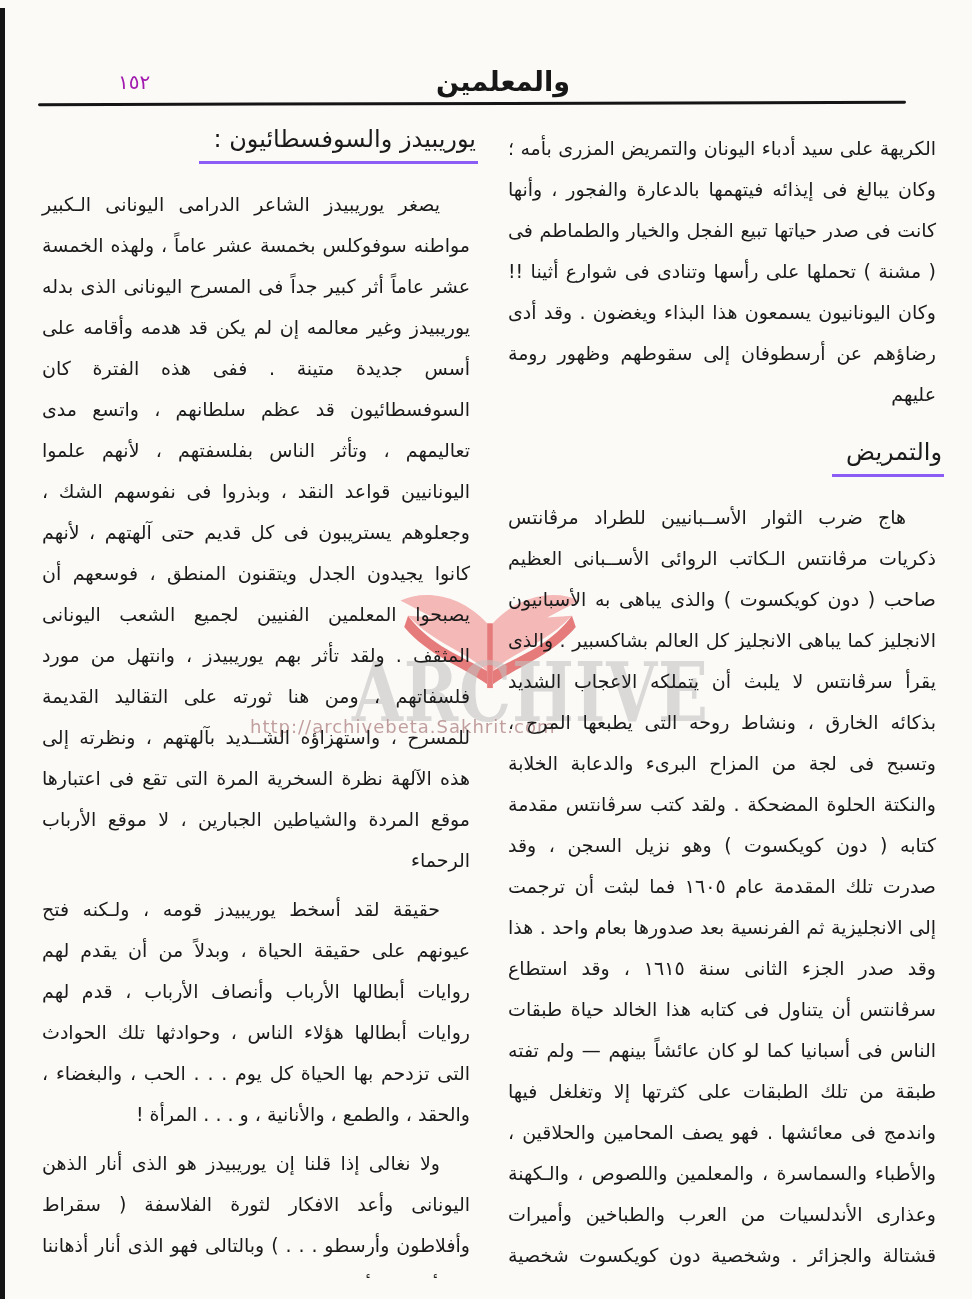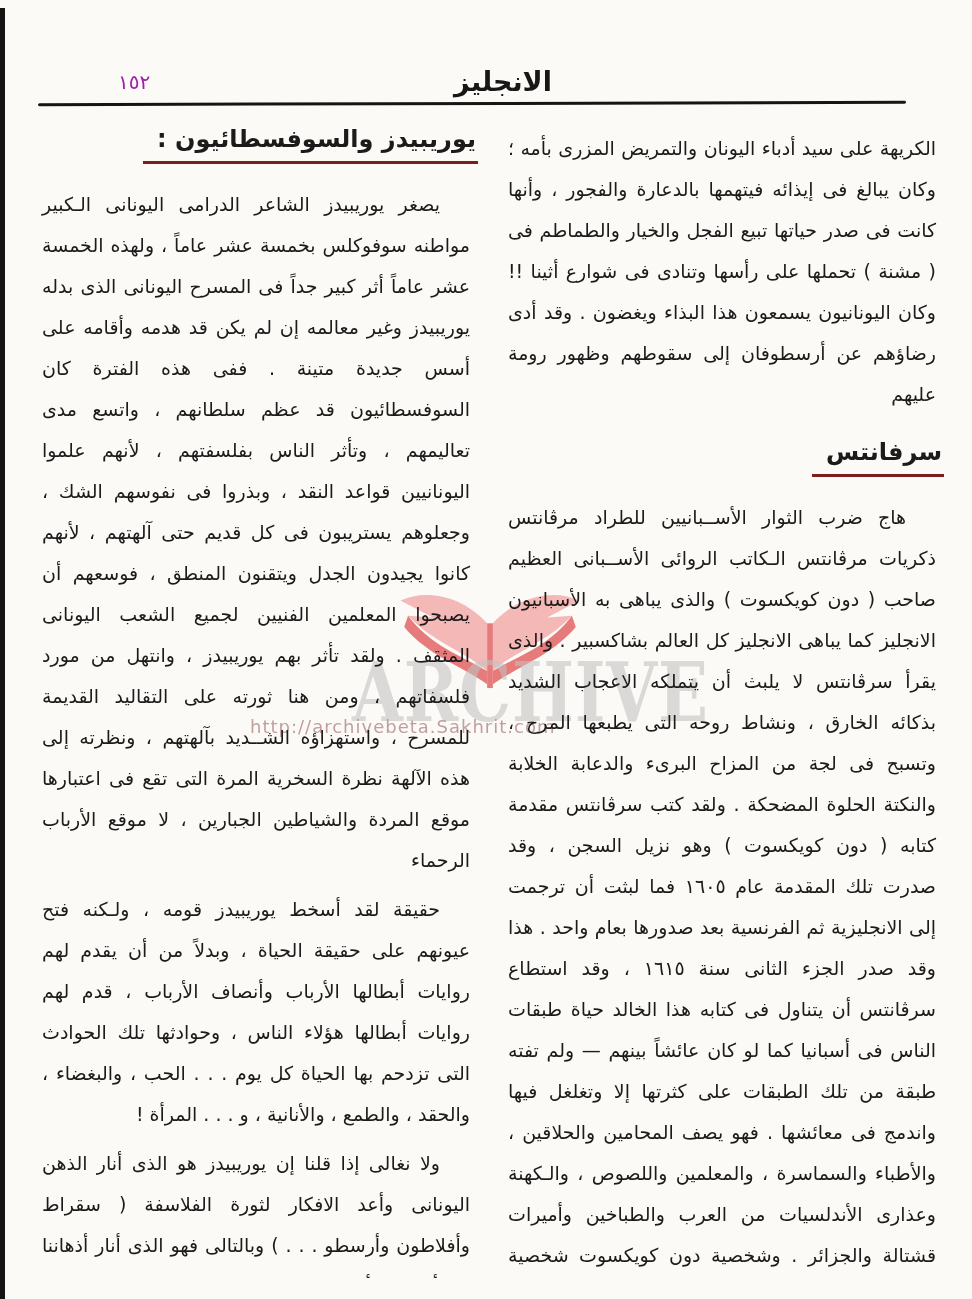--- a/index.html
+++ b/index.html
@@ -51,34 +51,34 @@
     z-index:2;overflow:hidden;
     font-size:19px;line-height:41px;
     text-align:justify;
   }
   .col-right{right:28px;}
   .col-left{left:34px;}
   .column p{margin:8px;}
   .indent{text-indent:30px;}
   .section-title{
     display:inline-block;
-    font-size:24px;font-weight:bold;
+    font-size:24px;font-weight:normal;
     padding:2px 2px 5px 14px;
-    border-bottom:3px solid #7f1d1d;
+    border-bottom:3px solid #8b5cf6;
     margin:10px 0 12px 0;
     line-height:34px;
   }
   .title-row{margin:0;}
 </style>
 </head>
 <body>
 
 <div class="page-edge-line"></div>
 
-<div class="magazine-title">الانجليز</div>
+<div class="magazine-title">والمعلمين</div>
 <div class="page-number">١٥٢</div>
 <div class="header-rule"></div>
 
 <div class="watermark">
   <svg class="wm-logo" viewBox="0 0 200 170" xmlns="http://www.w3.org/2000/svg">
 
     <path d="M97,58 C70,28 32,22 6,34 L40,52 L14,50 C40,78 75,88 97,108 Z" fill="#f3a8a8"></path>
     <path d="M97,108 C70,92 38,82 14,50 L10,62 C35,92 72,104 97,122 Z" fill="#e05c5c"></path>
 
     <path d="M103,58 C130,28 168,22 194,34 L160,52 L186,50 C160,78 125,88 103,108 Z" fill="#f3a8a8"></path>
@@ -86,21 +86,21 @@
 
     <path d="M97,58 L103,58 L103,126 L97,126 Z" fill="#e05c5c"></path>
   </svg>
   <div class="wm-archive">ARCHIVE</div>
   <div class="wm-url">http://archivebeta.Sakhrit.com</div>
 </div>
 
 <div class="column col-right">
   <p>الكريهة على سيد أدباء اليونان والتمريض المزرى بأمه ؛ وكان يبالغ فى إيذائه فيتهمها بالدعارة والفجور ، وأنها كانت فى صدر حياتها تبيع الفجل والخيار والطماطم فى ( مشنة ) تحملها على رأسها وتنادى فى شوارع أثينا !! وكان اليونانيون يسمعون هذا البذاء ويغضون . وقد أدى رضاؤهم عن أرسطوفان إلى سقوطهم وظهور رومة عليهم</p>
   <div class="title-row">
-    <span class="section-title">سرفانتس</span>
+    <span class="section-title">والتمريض</span>
   </div>
   <p class="indent">هاج ضرب الثوار الأســبانيين للطراد مرڤانتس ذكريات مرڤانتس الـكاتب الروائى الأســبانى العظيم صاحب ( دون كويكسوت ) والذى يباهى به الأسبانيون الانجليز كما يباهى الانجليز كل العالم بشاكسبير . والذى يقرأ سرڤانتس لا يلبث أن يتملكه الاعجاب الشديد بذكائه الخارق ، ونشاط روحه التى يطبعها المرح ، وتسبح فى لجة من المزاح البرىء والدعابة الخلابة والنكتة الحلوة المضحكة . ولقد كتب سرڤانتس مقدمة كتابه ( دون كويكسوت ) وهو نزيل السجن ، وقد صدرت تلك المقدمة عام ١٦٠٥ فما لبثت أن ترجمت إلى الانجليزية ثم الفرنسية بعد صدورها بعام واحد . هذا وقد صدر الجزء الثانى سنة ١٦١٥ ، وقد استطاع سرڤانتس أن يتناول فى كتابه هذا الخالد حياة طبقات الناس فى أسبانيا كما لو كان عائشاً بينهم — ولم تفته طبقة من تلك الطبقات على كثرتها إلا وتغلغل فيها واندمج فى معائشها . فهو يصف المحامين والحلاقين ، والأطباء والسماسرة ، والمعلمين واللصوص ، والـكهنة وعذارى الأندلسيات من العرب والطباخين وأميرات قشتالة والجزائر . وشخصية دون كويكسوت شخصية عجيبة اخترعها سرفانتس فجعلها تحب وتكره ، وتسخط وترضى ، وتنشد المثل الأعلى للحياة والقدوة الصالحة للفروسية ، ودون كويكسوت رجل غريب الاطوار ، وهو فى الحقيقة يمثل سرڤانتس نفسه ، لأنه شقى كما شقى صاحبه ، وتعذب كما تعذب ، وجال فى الآفاق كما ســجن سرڤانتس وحى عبداً رقيقاً فى قيود البيئات المختلفة كما حى سرڤانتس عبداً رقيقاً عند أحــد أمراء الجزائر ببلاد المغرب . ولقد عاش سرڤانتس فى العصر الذهبى لاســبانيا المسيحية فى القرن السادس عشر بعد جلاء العرب والقضاء على صولة ملوك الطوائف ، ومات فى نفس اليوم الذى مات فيه شاكسبير من عام ١٦١٦</p>
 </div>
 
 <div class="column col-left">
   <div class="title-row">
     <span class="section-title" style="margin-top:0;">يوريبيدز والسوفسطائيون :</span>
   </div>
   <p class="indent">يصغر يوريبيدز الشاعر الدرامى اليونانى الـكبير مواطنه سوفوكلس بخمسة عشر عاماً ، ولهذه الخمسة عشر عاماً أثر كبير جداً فى المسرح اليونانى الذى بدله يوريبيدز وغير معالمه إن لم يكن قد هدمه وأقامه على أسس جديدة متينة . ففى هذه الفترة كان السوفسطائيون قد عظم سلطانهم ، واتسع مدى تعاليمهم ، وتأثر الناس بفلسفتهم ، لأنهم علموا اليونانيين قواعد النقد ، وبذروا فى نفوسهم الشك ، وجعلوهم يستريبون فى كل قديم حتى آلهتهم ، لأنهم كانوا يجيدون الجدل ويتقنون المنطق ، فوسعهم أن يصبحوا المعلمين الفنيين لجميع الشعب اليونانى المثقف . ولقد تأثر بهم يوريبيدز ، وانتهل من مورد فلسفاتهم ، ومن هنا ثورته على التقاليد القديمة للمسرح ، واستهزاؤه الشــديد بآلهتهم ، ونظرته إلى هذه الآلهة نظرة السخرية المرة التى تقع فى اعتبارها موقع المردة والشياطين الجبارين ، لا موقع الأرباب الرحماء</p>
   <p class="indent">حقيقة لقد أسخط يوريبيدز قومه ، ولـكنه فتح عيونهم على حقيقة الحياة ، وبدلاً من أن يقدم لهم روايات أبطالها الأرباب وأنصاف الأرباب ، قدم لهم روايات أبطالها هؤلاء الناس ، وحوادثها تلك الحوادث التى تزدحم بها الحياة كل يوم . . . الحب ، والبغضاء ، والحقد ، والطمع ، والأنانية ، و . . . المرأة !</p>

